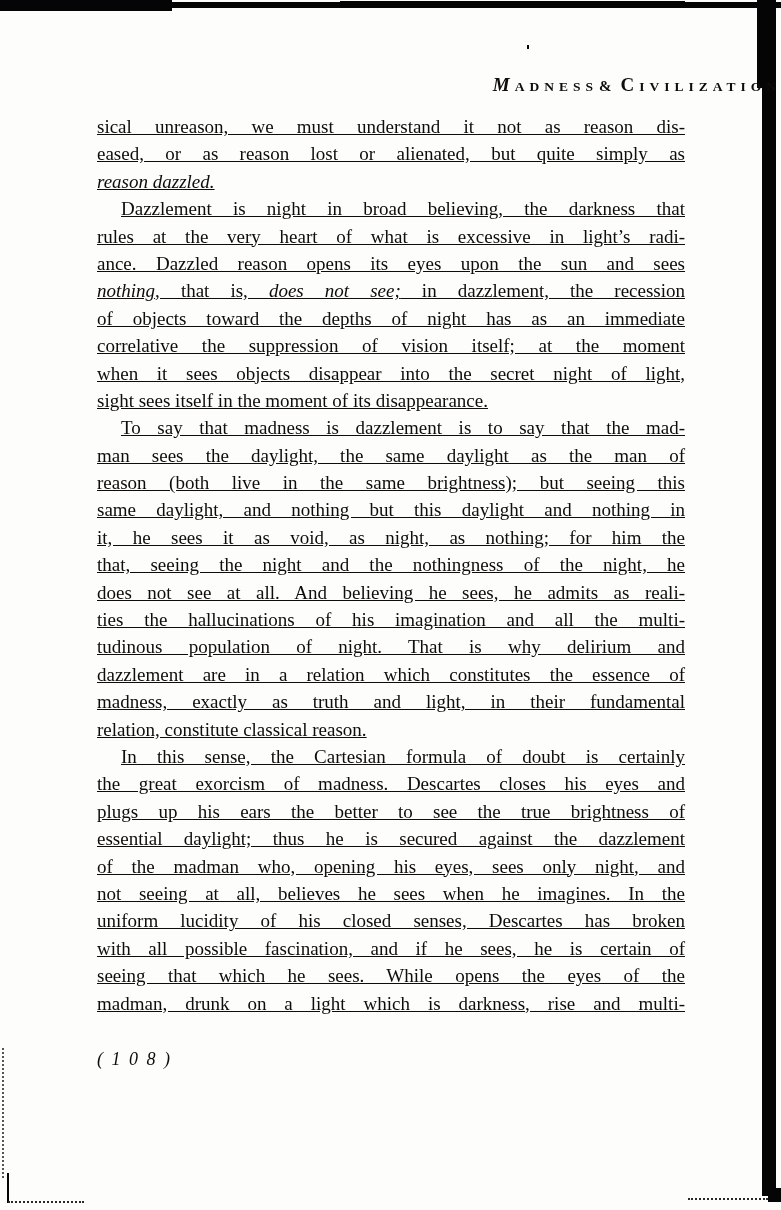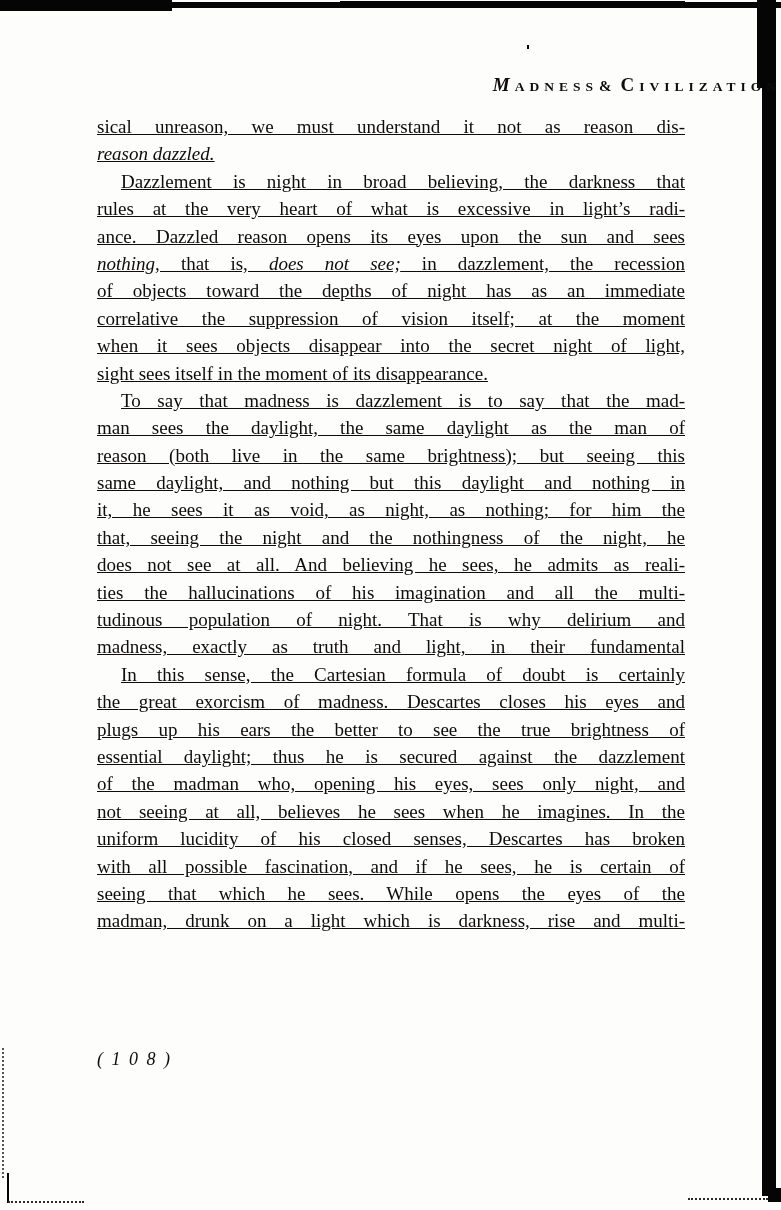--- a/index.html
+++ b/index.html
@@ -109,20 +109,21 @@
   <div class="dotted dot-bottom-right"></div>
   <div class="dotted dot-left-vert"></div>
 
   <div class="running-head">
     <span class="cap">M</span><span>ADNESS</span><span class="amp">&amp;</span><span class="cap2">C</span><span>IVILIZATION</span>
   </div>
 
   <div class="text-block">
       <div class="para">
         <div class="line">sical unreason, we must understand it not as reason dis-</div>
+        <div class="line">eased, or as reason lost or alienated, but quite simply as</div>
         <div class="line last"><i>reason dazzled.</i></div>
       </div>
       <div class="para indent">
         <div class="line">Dazzlement is night in broad believing, the darkness that</div>
         <div class="line">rules at the very heart of what is excessive in light’s radi-</div>
         <div class="line">ance. Dazzled reason opens its eyes upon the sun and sees</div>
         <div class="line"><i>nothing</i>, that is, <i>does not see;</i> in dazzlement, the recession</div>
         <div class="line">of objects toward the depths of night has as an immediate</div>
         <div class="line">correlative the suppression of vision itself; at the moment</div>
         <div class="line">when it sees objects disappear into the secret night of light,</div>
@@ -131,21 +132,23 @@
       <div class="para indent">
         <div class="line">To say that madness is dazzlement is to say that the mad-</div>
         <div class="line">man sees the daylight, the same daylight as the man of</div>
         <div class="line">reason (both live in the same brightness); but seeing this</div>
         <div class="line">same daylight, and nothing but this daylight and nothing in</div>
         <div class="line">it, he sees it as void, as night, as nothing; for him the</div>
         <div class="line">that, seeing the night and the nothingness of the night, he</div>
         <div class="line">does not see at all. And believing he sees, he admits as reali-</div>
         <div class="line">ties the hallucinations of his imagination and all the multi-</div>
         <div class="line">tudinous population of night. That is why delirium and</div>
+        <div class="line">dazzlement are in a relation which constitutes the essence of</div>
         <div class="line">madness, exactly as truth and light, in their fundamental</div>
+        <div class="line last">relation, constitute classical reason.</div>
       </div>
       <div class="para indent">
         <div class="line">In this sense, the Cartesian formula of doubt is certainly</div>
         <div class="line">the great exorcism of madness. Descartes closes his eyes and</div>
         <div class="line">plugs up his ears the better to see the true brightness of</div>
         <div class="line">essential daylight; thus he is secured against the dazzlement</div>
         <div class="line">of the madman who, opening his eyes, sees only night, and</div>
         <div class="line">not seeing at all, believes he sees when he imagines. In the</div>
         <div class="line">uniform lucidity of his closed senses, Descartes has broken</div>
         <div class="line">with all possible fascination, and if he sees, he is certain of</div>

